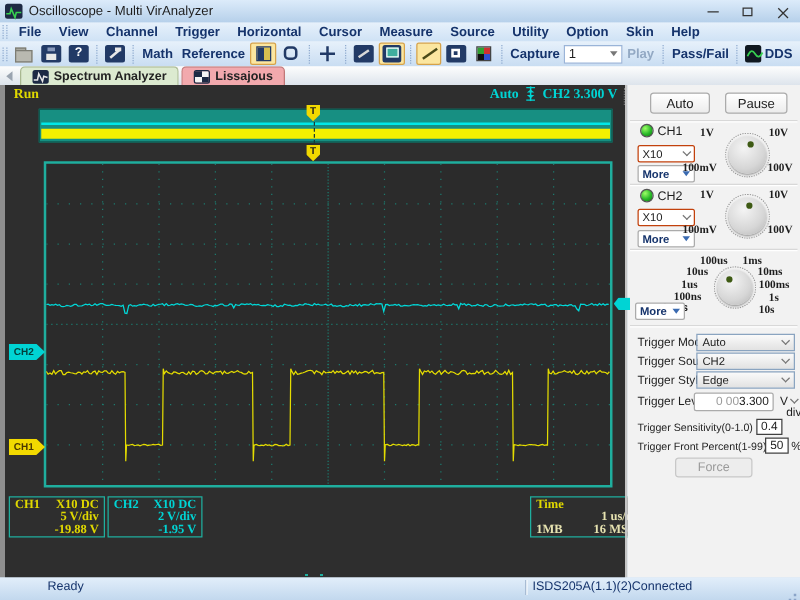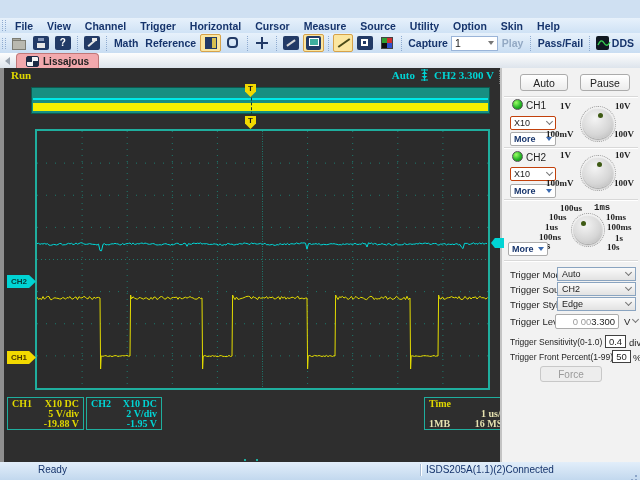--- a/index.html
+++ b/index.html
@@ -123,20 +123,39 @@
   .sb-ready{position:absolute;left:5px;top:2px;padding-left:33px;}
   .sb-sep{position:absolute;left:420px;top:2px;width:1px;height:12px;background:#a8bcd4;box-shadow:1px 0 0 #fff;}
   .sb-device{position:absolute;left:426px;top:2px;}
   .sb-grip{position:absolute;right:3px;bottom:3px;width:2px;height:2px;background:#8aa4c8;box-shadow:-4px 4px #8aa4c8,0 4px #8aa4c8,-8px 8px #8aa4c8,-4px 8px #8aa4c8,0 8px #8aa4c8;}
 </style>
 </head>
 <body>
 
 <div class="app">
 
+  <div class="titlebar">
+    <div class="app-logo">
+      <svg width="14" height="12" viewBox="0 0 14 12">
+          <polyline points="1,7 4,7 5,3 8,10 9,6 13,6" fill="none" stroke="#37d050" stroke-width="1.3"></polyline>
+        </svg>
+    </div>
+    <span class="title-text">Oscilloscope - Multi VirAnalyzer</span>
+    <div class="win-btns">
+      <div class="win-btn">
+          <div class="glyph-min"></div>
+        </div>
+      <div class="win-btn">
+          <div class="glyph-max"></div>
+        </div>
+      <div class="win-btn">
+          <div class="glyph-close"></div>
+        </div>
+    </div>
+  </div>
 
   <div class="menubar">
     <div class="menu-grip"></div>
     <span class="menu-item">File</span>
     <span class="menu-item">View</span>
     <span class="menu-item">Channel</span>
     <span class="menu-item">Trigger</span>
     <span class="menu-item">Horizontal</span>
     <span class="menu-item">Cursor</span>
     <span class="menu-item">Measure</span>
@@ -241,20 +260,26 @@
           </svg>
         </span>
       <span class="tb-label">DDS</span>
     </div>
   </div>
 
   <div class="tabbar">
     <div class="tab-nav">
         <div class="tab-nav-arrow"></div>
       </div>
+    <div class="tab spec">
+      <span class="tab-ic"><svg width="13" height="11" viewBox="0 0 13 11">
+            <polyline points="1,8 4,8 5,3 8,9 9,5 12,6" fill="none" stroke="#e8e8e8" stroke-width="1.2"></polyline>
+          </svg></span>
+      <span>Spectrum Analyzer</span>
+    </div>
     <div class="tab liss">
       <span class="tab-ic checker"></span>
       <span>Lissajous</span>
     </div>
   </div>
 
   <div class="left-edge"></div>
   <div class="scope">
     <span class="run-label">Run</span>
     <div class="trig-readout">
@@ -375,21 +400,21 @@
     <span class="klbl" style="left:58px;top:82px;">1V</span>
     <span class="klbl" style="left:113px;top:82px;">10V</span>
     <span class="klbl" style="left:44px;top:110px;">100mV</span>
     <span class="klbl" style="left:112px;top:110px;">100V</span>
     <div class="p-sep" style="top:131px;"></div>
 
     <div class="knob" style="left:72px;top:148px;width:28px;height:28px;">
         <div class="knob-dot" style="left: calc(50% - 7.1px); top: calc(50% - 9.1px);"></div>
       </div>
     <span class="klbl" style="left:58px;top:135px;">100us</span>
-    <span class="klbl" style="left:92px;top:135px;font-family:Liberation Mono, monospace;">1ms</span>
+    <span class="klbl" style="left:92px;top:135px;">1ms</span>
     <span class="klbl" style="left:47px;top:144px;">10us</span>
     <span class="klbl" style="left:104px;top:144px;">10ms</span>
     <span class="klbl" style="left:43px;top:154px;">1us</span>
     <span class="klbl" style="left:105px;top:154px;">100ms</span>
     <span class="klbl" style="left:37px;top:164px;">100ns</span>
     <span class="klbl" style="left:113px;top:165px;">1s</span>
     <span class="klbl" style="left:27px;top:174px;font-family:Liberation Mono, monospace;">10ns</span>
     <span class="klbl" style="left:105px;top:174px;">10s</span>
     <div class="combo grey" style="left:6px;top:174px;width:40px;">
       <span>More</span>
@@ -415,21 +440,21 @@
 
     <span class="trow-lbl" style="top:248px;">Trigger Level</span>
     <div class="tlevel-input" style="top:246px;">
       <span class="dim">0 00</span><span>3.300</span>
     </div>
     <span class="unit-lbl" style="left:122px;top:248px;">V</span>
     <span class="chev-lt" style="position:absolute;left:131px;top:252px;"></span>
 
     <span class="trow-lbl" style="top:269px;font-size:8.5px;">Trigger Sensitivity(0-1.0)</span>
     <div class="smallbox" style="left:103px;top:267px;">0.4</div>
-    <span class="unit-lbl" style="left:127px;top:269px;">div</span>
+    <span class="unit-lbl" style="left:127px;top:257px;">div</span>
 
     <span class="trow-lbl" style="top:284px;font-size:8.5px;">Trigger Front Percent(1-99)</span>
     <div class="smallbox" style="left:110px;top:282px;width:19px;">50</div>
     <span class="unit-lbl" style="left:131px;top:284px;">%</span>
 
     <div class="force-btn">Force</div>
   </div>
 
   <div class="statusbar">
     <span class="sb-ready">Ready</span>

